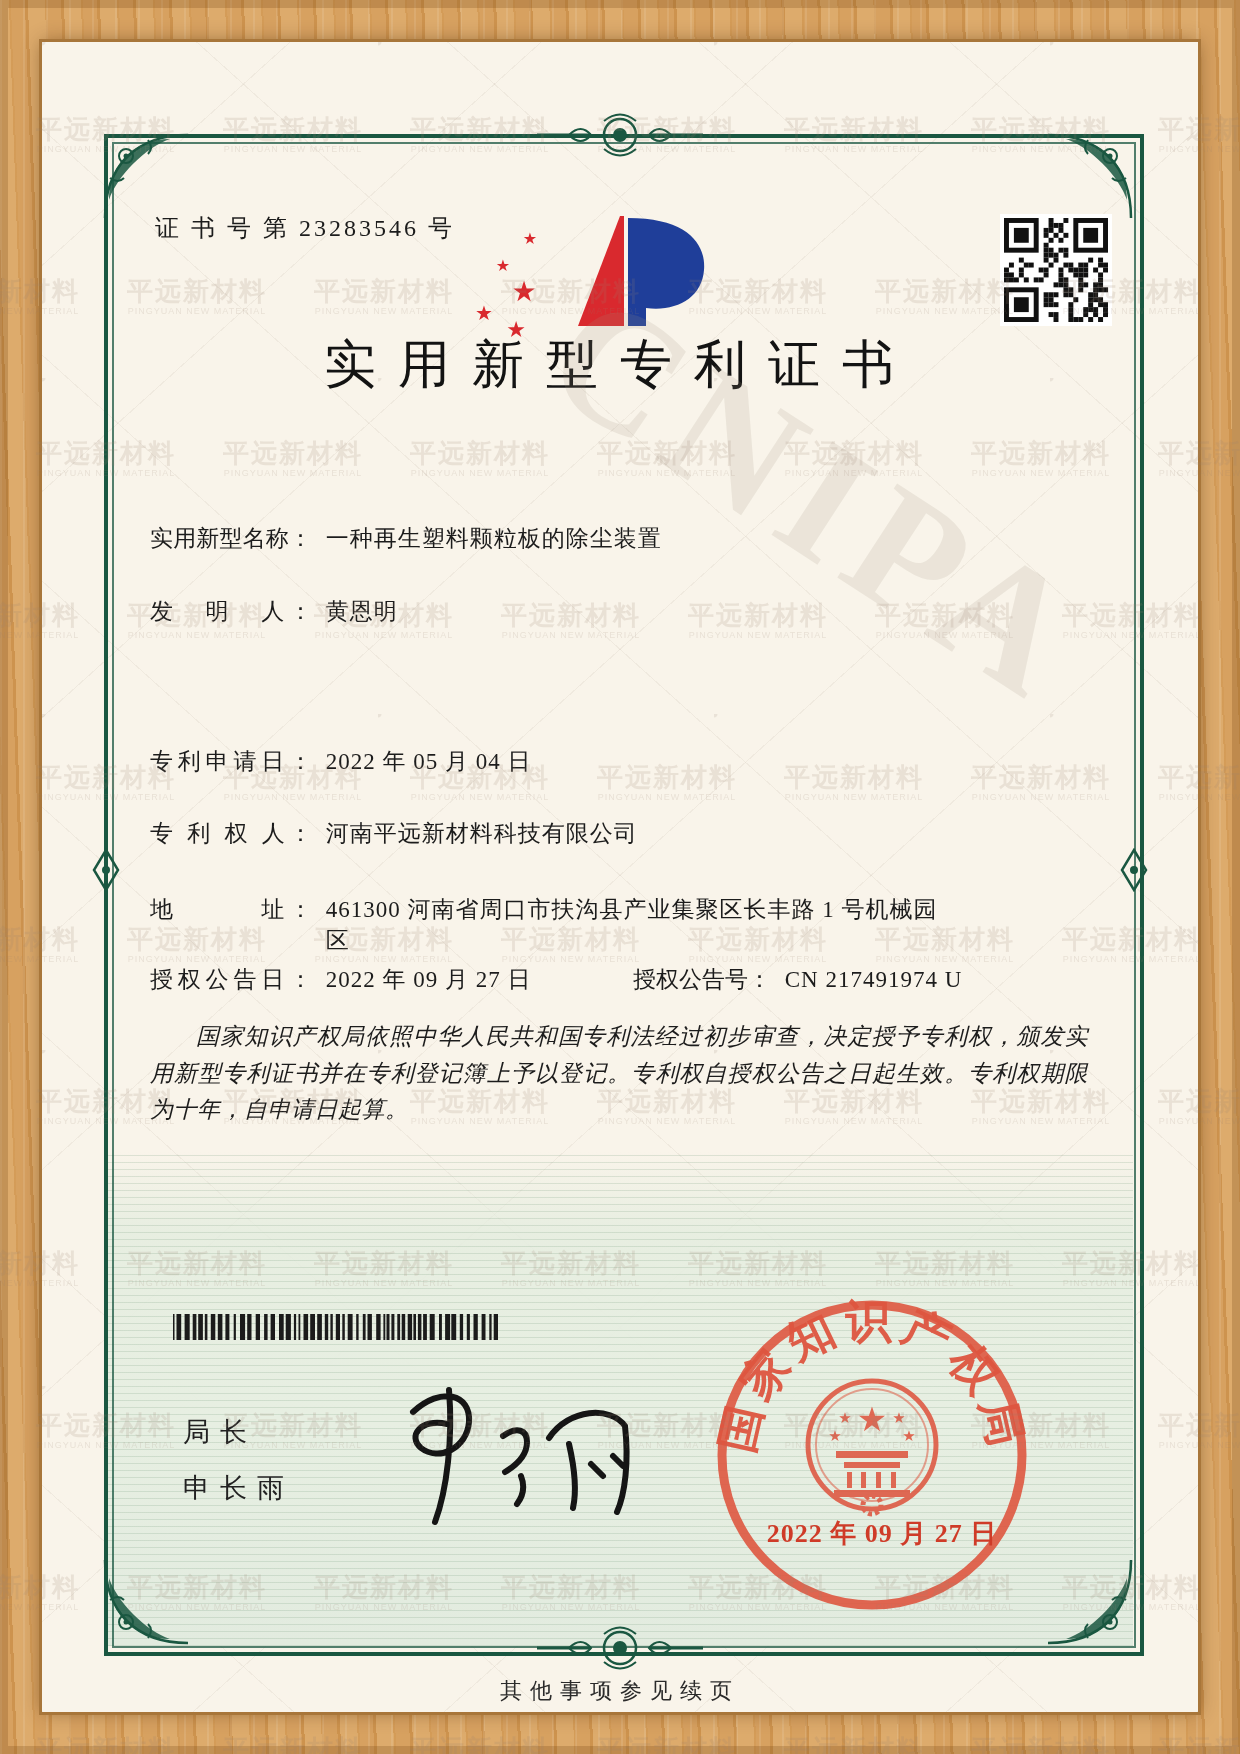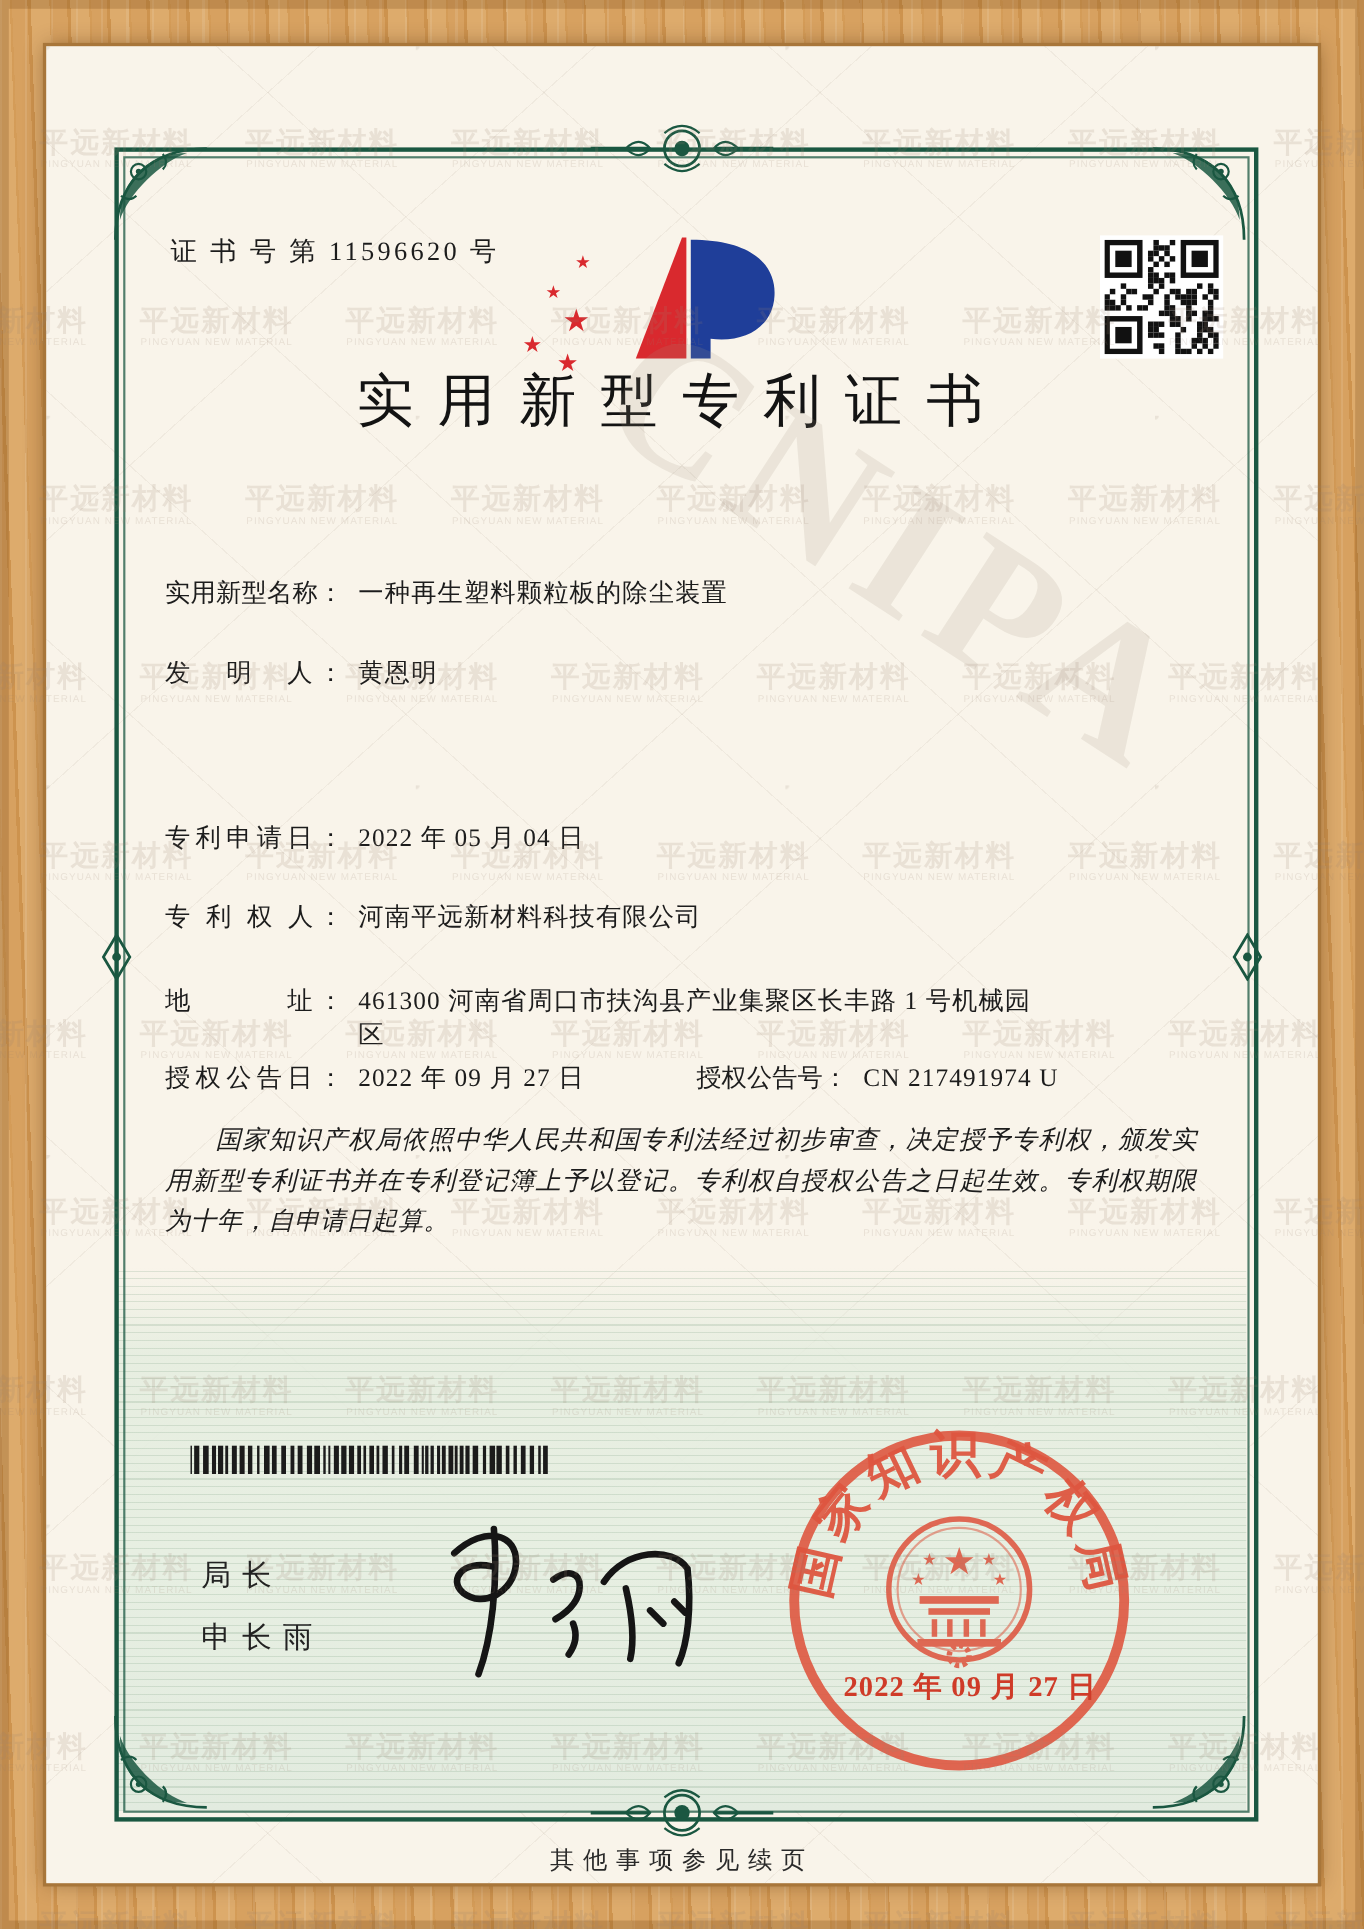--- a/index.html
+++ b/index.html
@@ -138,21 +138,21 @@
     <circle cx="14" cy="22" r="4" fill="#1a5741"></circle>
       </svg>
     </div>
   <div class="orn sider side">
       <svg viewBox="0 0 28 44">
     <path d="M14 2 L26 22 L14 42 L2 22 Z" fill="none" stroke="#1a5741" stroke-width="2.5"></path>
     <circle cx="14" cy="22" r="4" fill="#1a5741"></circle>
       </svg>
     </div>
 
-  <div class="txt cert-number">证 书 号 第 11596620 号</div>
+  <div class="txt cert-number">证 书 号 第 23283546 号</div>
 
   <div class="txt logo">
     <svg viewBox="0 0 240 150">
       <text x="60" y="56" font-size="16" fill="#d9292e" text-anchor="middle">★</text>
       <text x="33" y="83" font-size="16" fill="#d9292e" text-anchor="middle">★</text>
       <text x="54" y="113" font-size="28" fill="#d9292e" text-anchor="middle">★</text>
       <text x="14" y="132" font-size="20" fill="#d9292e" text-anchor="middle">★</text>
       <text x="46" y="149" font-size="22" fill="#d9292e" text-anchor="middle">★</text>
       <polygon points="150,28 154,28 154,138 108,138" fill="#d9292e"></polygon>
       <path d="M158 138 L158 30 C220 30 236 58 234 82 C232 110 206 124 176 120 L176 138 Z" fill="#1f3e99"></path>

